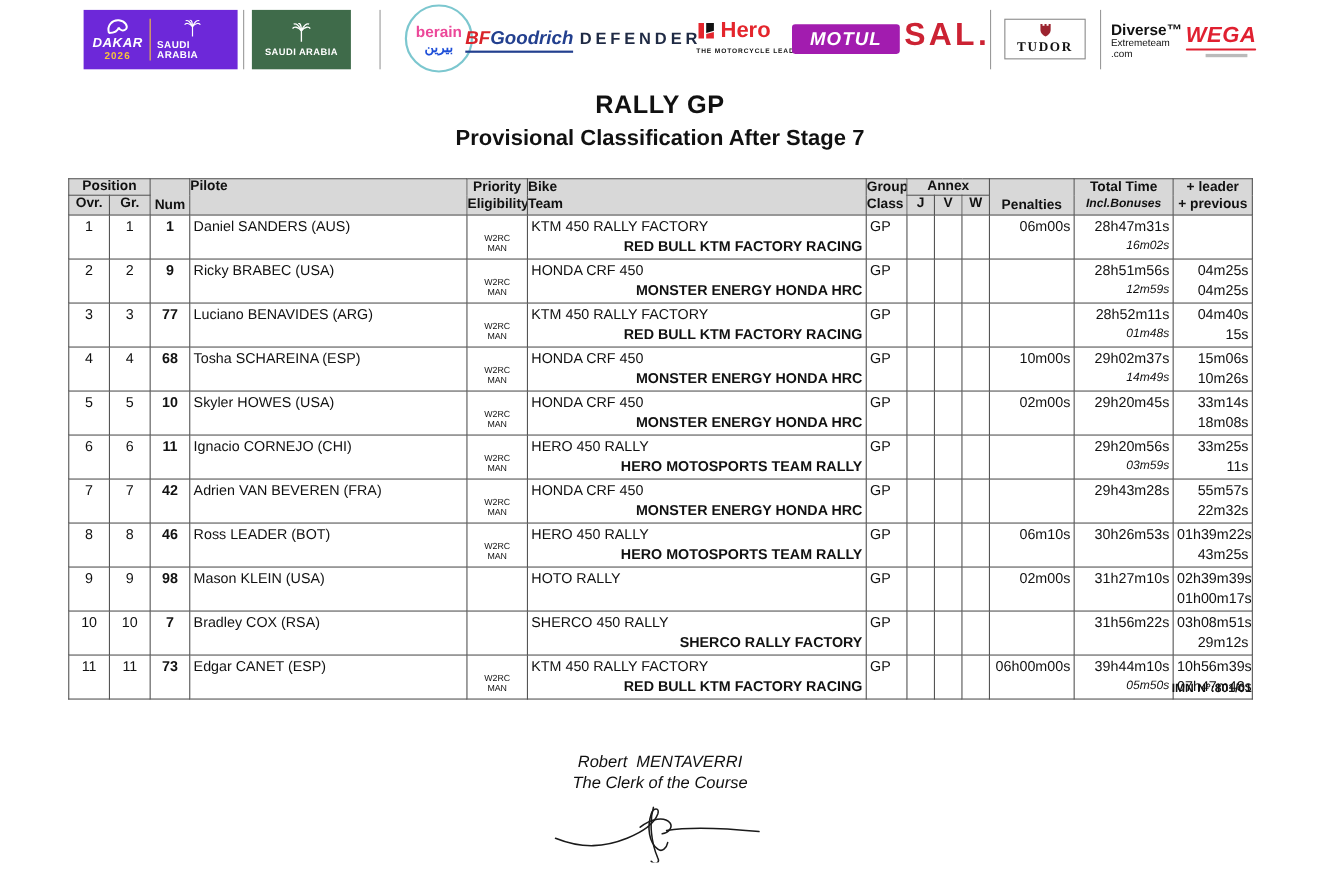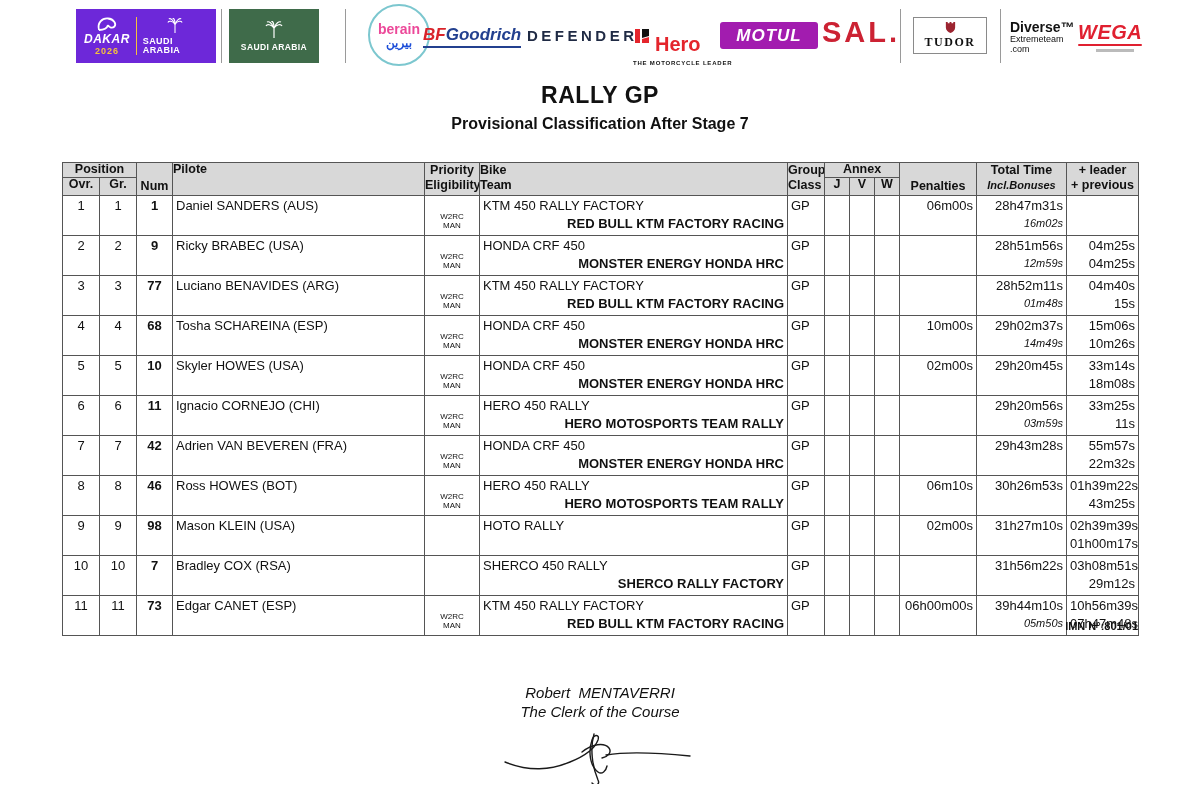--- a/index.html
+++ b/index.html
@@ -33,21 +33,21 @@
 
   .bfg{left:423px;top:26px;font-style:italic;font-weight:bold;font-size:17px;line-height:1;}
   .bfg .bf{color:#d9232a;}
   .bfg .rest{color:#23408f;}
   .bfg-line{height:2px;background:#23408f;margin-top:3px;}
 
   .defender{left:527px;top:28px;color:#1f2a44;font-weight:bold;font-size:15px;letter-spacing:3.5px;line-height:1;}
 
   .hero{left:633px;top:18px;width:90px;}
   .hero-top{display:flex;align-items:center;}
-  .hero-word{color:#e4252c;font-weight:bold;font-size:20px;line-height:1;margin-left:4px;margin-top:16px;}
+  .hero-word{color:#e4252c;font-weight:bold;font-size:20px;line-height:1;margin-left:4px;}
   .hero-tag{color:#111;font-size:6px;letter-spacing:.8px;margin-top:6px;font-weight:bold;white-space:nowrap;}
 
   .motul{left:720px;top:22px;width:98px;height:27px;background:#a21caf;border-radius:3px;
     display:flex;align-items:center;justify-content:center;}
   .motul-word{color:#fff;font-weight:800;font-style:italic;font-size:17px;letter-spacing:1px;}
 
   .sal{left:822px;top:18px;color:#cc2233;font-weight:800;font-size:29px;letter-spacing:3px;line-height:1;font-stretch:condensed;}
 
   .tudor{left:913px;top:17px;width:74px;height:37px;border:1px solid #8a8a8a;box-sizing:border-box;
     display:flex;flex-direction:column;align-items:center;justify-content:center;}
@@ -60,21 +60,21 @@
 
   .wega{left:1078px;top:22px;line-height:1;}
   .wega-word{color:#e02030;font-weight:800;font-style:italic;font-size:20px;letter-spacing:.5px;}
   .wega-swoosh{height:2px;background:#e02030;margin-top:2px;border-radius:2px;}
   .wega-tag{height:3px;width:38px;background:#bbb;margin:3px 0 0 18px;}
 
   
   .title{position:absolute;top:82px;left:0;width:1200px;text-align:center;
     font-size:23px;font-weight:bold;letter-spacing:.5px;}
   .subtitle{position:absolute;top:115px;left:0;width:1200px;text-align:center;
-    font-size:16px;font-weight:bold;}
+    font-size:20px;font-weight:bold;}
 
   
   table.results{position:absolute;left:62px;top:162px;width:1076px;border-collapse:collapse;table-layout:fixed;}
   table.results th, table.results td{border:1px solid #555;padding:0;vertical-align:top;overflow:hidden;}
   thead th{background:#d8d8d8;font-size:12.5px;font-weight:bold;line-height:1.1;}
   tr.h1 th{height:14px;}
   tr.h2 th{height:17px;}
   .hbot{display:flex;align-items:flex-end;justify-content:center;height:100%;padding-bottom:1px;box-sizing:border-box;}
   th.vmid{vertical-align:middle;text-align:left;padding-left:4px;}
   th.two{vertical-align:middle;}
@@ -555,21 +555,21 @@
         <td class="ctr">
           <div class="r1">8</div>
         </td>
         <td class="ctr">
           <div class="r1">8</div>
         </td>
         <td class="ctr bold">
           <div class="r1">46</div>
         </td>
         <td class="leftc">
-          <div class="r1">Ross HOWES (BOT)</div>
+          <div class="r1">Ross LEADER (BOT)</div>
         </td>
         <td>
           <div class="w2rc">
             <div>W2RC</div>
             <div>MAN</div>
           </div>
         </td>
         <td class="leftc">
           <div class="r1">HERO 450 RALLY</div>
           <div class="r2">HERO MOTOSPORTS TEAM RALLY</div>

